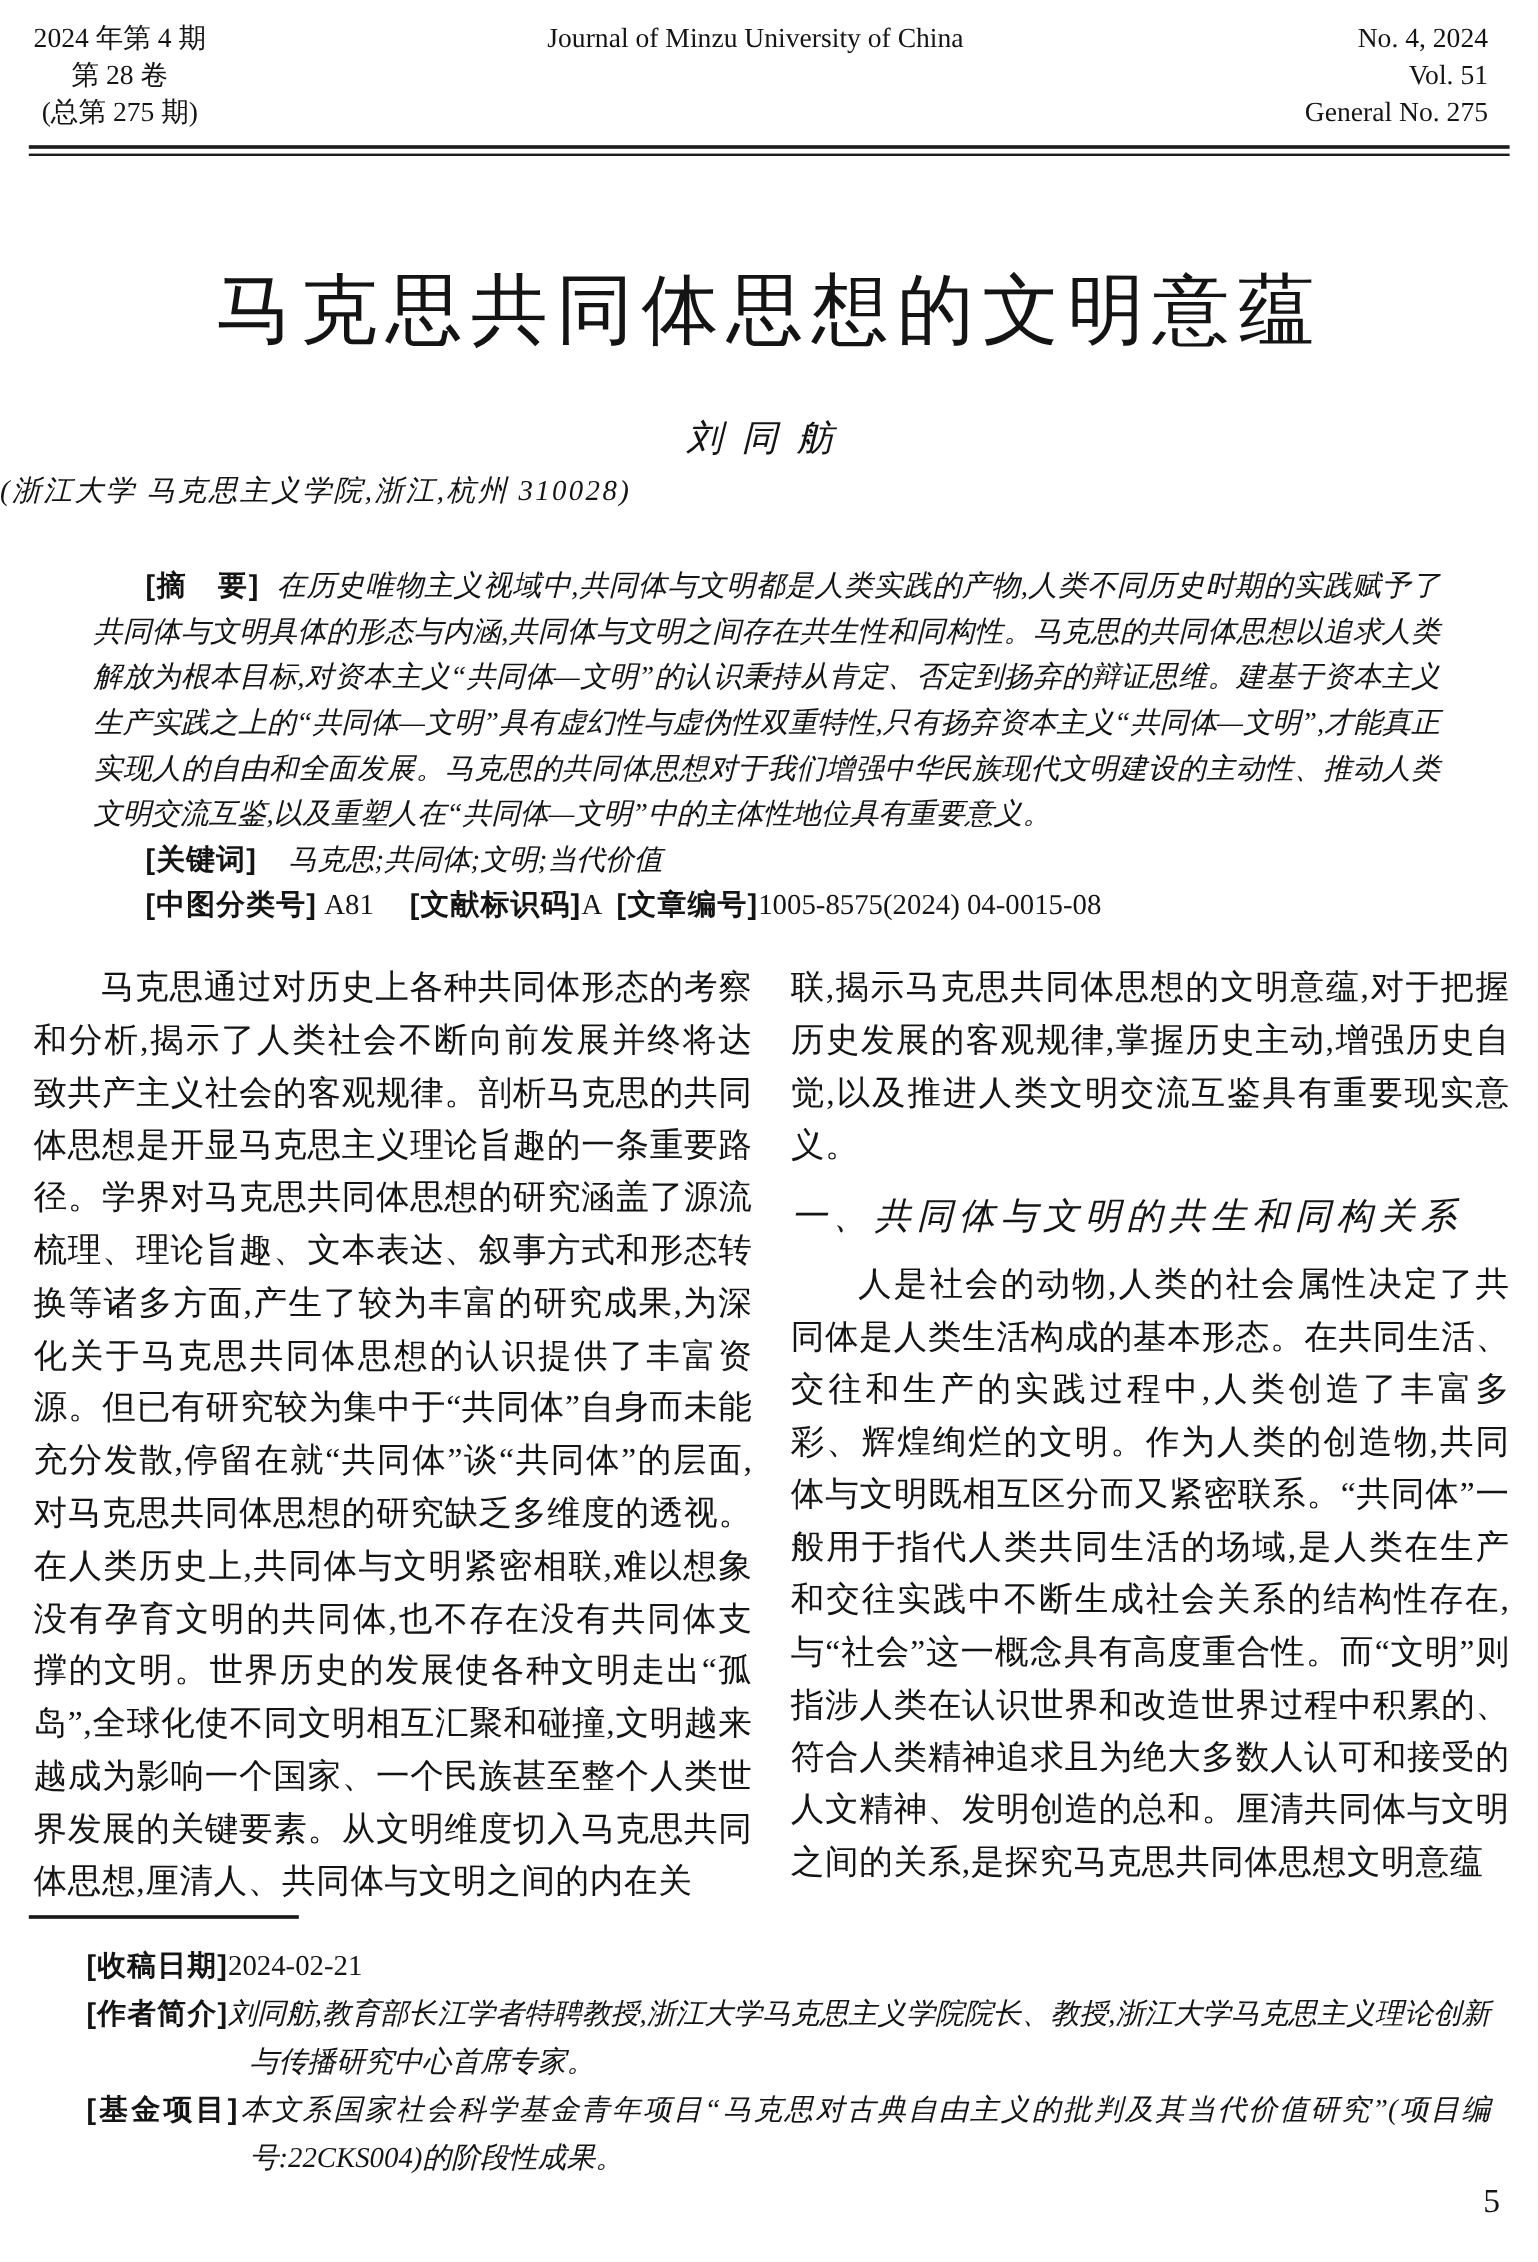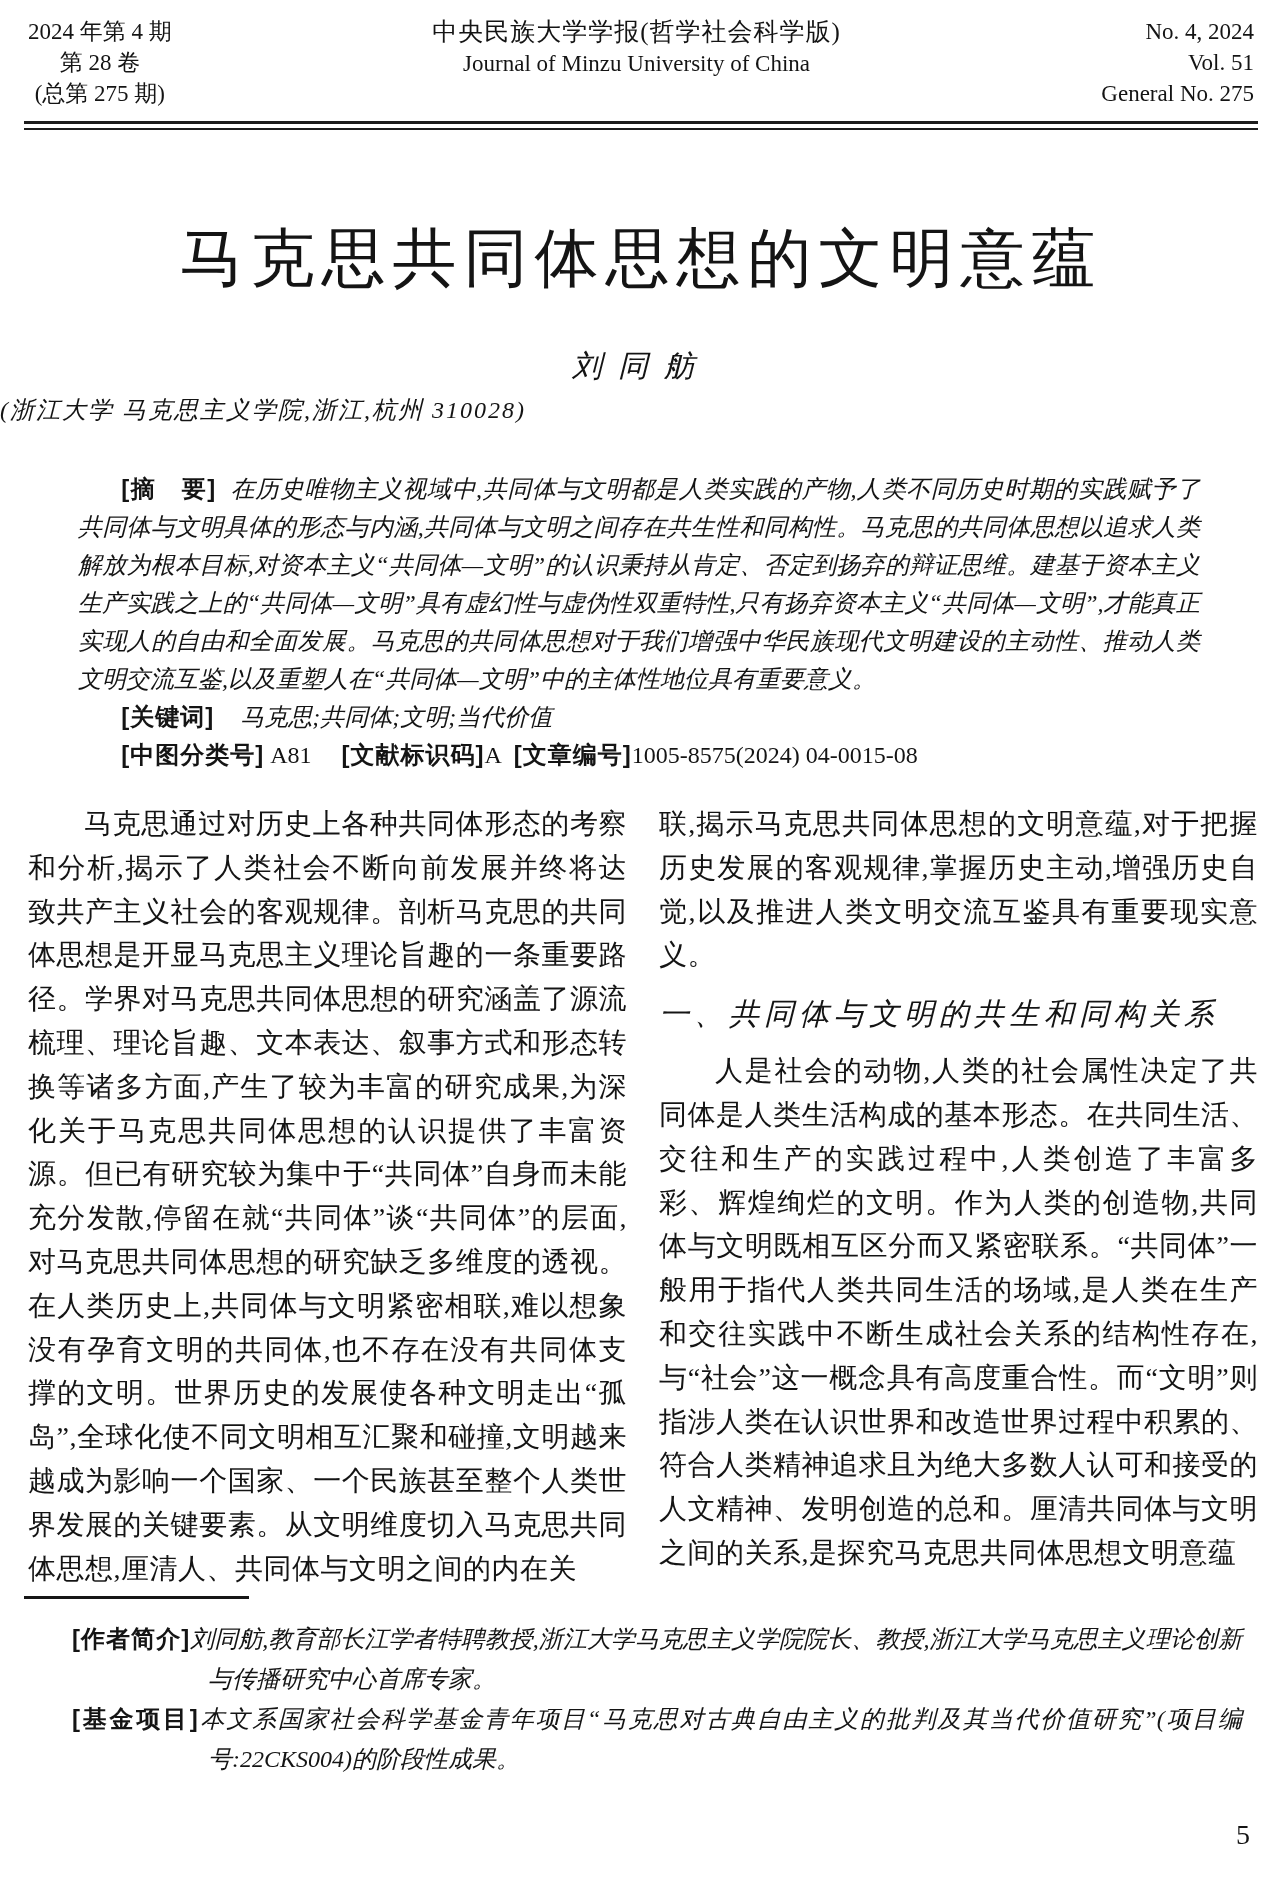--- a/index.html
+++ b/index.html
@@ -8,21 +8,21 @@
     width: 1282px; height: 1885px;
     margin: 0 auto;
     background: #ffffff;
     color: #141414;
     font-family: "Liberation Serif", "DejaVu Serif", serif;
     overflow: hidden;
   }
   
   .jheader {
     display: flex; justify-content: space-between; align-items: flex-start;
-    padding: 16px 28px 0 28px;
+    padding: 16px 42px 0 28px;
   }
   .h-left { text-align: center; font-size: 23px; line-height: 31px; white-space: nowrap; }
   .h-center { text-align: center; }
   .h-cn { font-size: 25px; line-height: 32px; letter-spacing: 1px; }
   .h-en { font-size: 23px; line-height: 31px; }
   .h-right { text-align: right; font-size: 23px; line-height: 31px; white-space: nowrap; }
   .double-rule {
     margin: 12px 24px 0 24px;
     height: 4px;
     border-top: 3px solid #1c1c1c;
@@ -99,21 +99,20 @@
 
 <div class="page">
 
   <header class="jheader">
     <div class="h-left">
       <div>2024 年第 4 期</div>
       <div>第 28 卷</div>
       <div>(总第 275 期)</div>
     </div>
     <div class="h-center">
-      <div class="h-cn">中央民族大学学报(哲学社会科学版)</div>
       <div class="h-en">Journal of Minzu University of China</div>
     </div>
     <div class="h-right">
       <div>No. 4, 2024</div>
       <div>Vol. 51</div>
       <div>General No. 275</div>
     </div>
   </header>
 
   <div class="double-rule"></div>
@@ -136,19 +135,20 @@
     </div>
     <div class="col">
       <p>联,揭示马克思共同体思想的文明意蕴,对于把握历史发展的客观规律,掌握历史主动,增强历史自觉,以及推进人类文明交流互鉴具有重要现实意义。</p>
       <h2 class="section-heading kai">一、共同体与文明的共生和同构关系</h2>
       <p class="indent">人是社会的动物,人类的社会属性决定了共同体是人类生活构成的基本形态。在共同生活、交往和生产的实践过程中,人类创造了丰富多彩、辉煌绚烂的文明。作为人类的创造物,共同体与文明既相互区分而又紧密联系。“共同体”一般用于指代人类共同生活的场域,是人类在生产和交往实践中不断生成社会关系的结构性存在,与“社会”这一概念具有高度重合性。而“文明”则指涉人类在认识世界和改造世界过程中积累的、符合人类精神追求且为绝大多数人认可和接受的人文精神、发明创造的总和。厘清共同体与文明之间的关系,是探究马克思共同体思想文明意蕴</p>
     </div>
   </main>
 
   <footer class="footnotes">
     <div class="fn-rule"></div>
+    <div class="fn-item"><span class="label">[收稿日期]</span><span>2024-02-21</span></div>
     <div class="fn-item"><span class="label">[作者简介]</span><span class="kai">刘同舫,教育部长江学者特聘教授,浙江大学马克思主义学院院长、教授,浙江大学马克思主义理论创新与传播研究中心首席专家。</span></div>
     <div class="fn-item"><span class="label">[基金项目]</span><span class="kai">本文系国家社会科学基金青年项目“马克思对古典自由主义的批判及其当代价值研究”(项目编号:22CKS004)的阶段性成果。</span></div>
   </footer>
 
   <div class="page-number">5</div>
 
 </div>
 
 </body></html>

